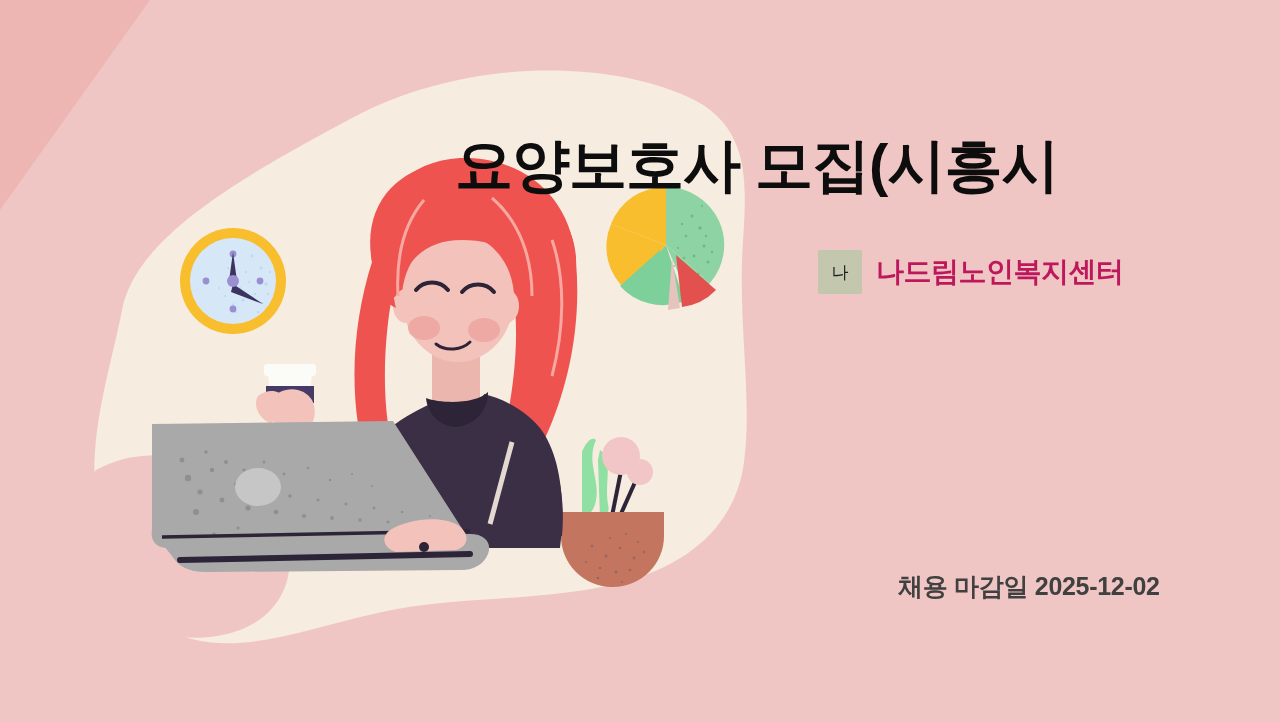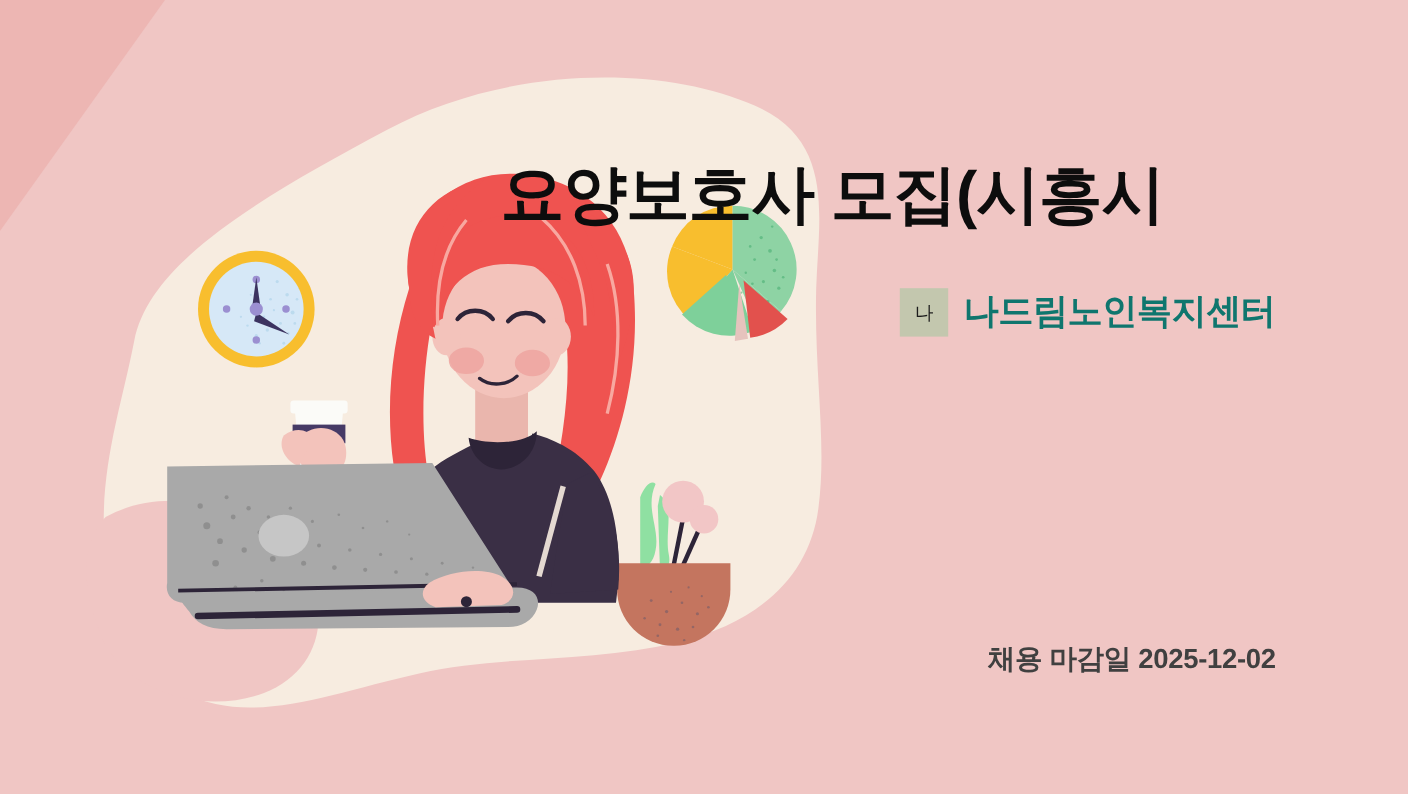--- a/index.html
+++ b/index.html
@@ -16,21 +16,21 @@
     font-family: "Liberation Sans", "DejaVu Sans", sans-serif;
   }
   #art {
     position: absolute;
     left: 0; top: 0;
     width: 1280px;
     height: 722px;
   }
   .text-layer {
     position: absolute;
-    left: 0; top: 12px;
+    left: 0; top: 0;
     width: 1280px;
     height: 592px;
     pointer-events: none;
   }
   .text-layer > * { pointer-events: auto; }
 
   #job-title {
     position: absolute;
     left: 455px;
     top: 131px;
@@ -57,23 +57,23 @@
     background: #c3c7ae;
     display: flex;
     align-items: center;
     justify-content: center;
     font-size: 17px;
     font-weight: 400;
     color: #1c1c1c;
     flex: 0 0 auto;
   }
   #company-name {
-    font-size: 32px;
+    font-size: 28px;
     font-weight: 700;
-    color: #0f766e;
+    color: #be185d;
     letter-spacing: -0.5px;
     white-space: nowrap;
   }
 
   #deadline {
     position: absolute;
     left: 898px;
     top: 570px;
     font-size: 25px;
     font-weight: 700;

